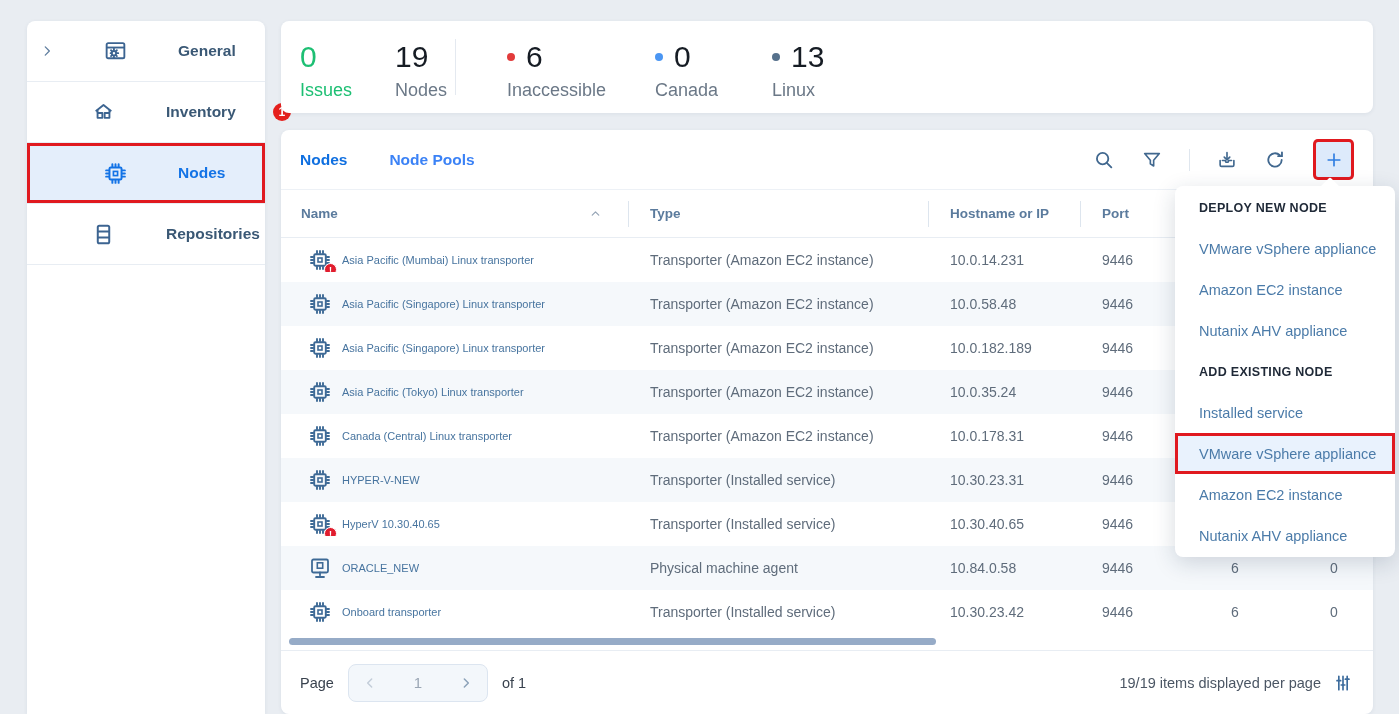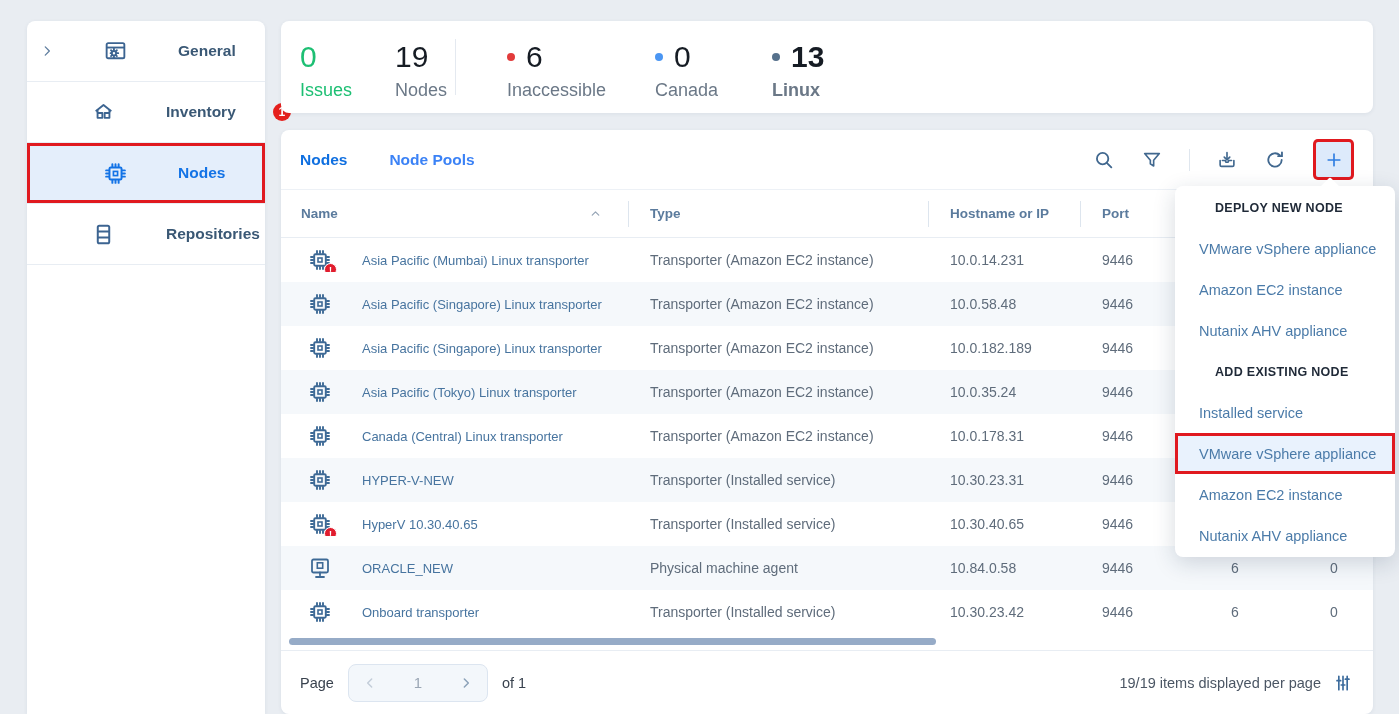--- a/index.html
+++ b/index.html
@@ -50,21 +50,21 @@
   .thead .hcell .sort svg { width:13px; height:13px; }
   .thead .hcell.vline::before { content:""; position:absolute; left:0; top:11px; width:1px; height:26px; background:#dde5ee; }
 
   .tbody .trow { height:44px; display:grid; grid-template-columns:347px 300px 152px 95px 120px 1fr; align-items:center; cursor:pointer; }
   .tbody .trow.alt { background:#f5f8fb; }
   .cell { font-size:14px; color:#5f6c7b; padding-left:22px; white-space:nowrap; overflow:hidden; }
   .name-cell { padding-left:27px; display:flex; align-items:center; }
   .node-icon { position:relative; width:24px; height:24px; color:#3e6a96; flex:0 0 auto; }
   .node-icon svg { width:24px; height:24px; }
   .err-badge { position:absolute; right:-5px; bottom:-4px; width:13px; height:13px; border-radius:50%; background:#e11d2e; color:#fff; font-size:9px; font-weight:700; display:flex; align-items:center; justify-content:center; border:1.5px solid #fff; }
-  .name-link { margin-left:30px; font-size:13px; color:#47749f; text-decoration:none; }
+  .name-link { margin-left:10px; font-size:11px; color:#47749f; text-decoration:none; }
   .c5-cell, .c6-cell { text-align:center; padding-left:0; }
 
   .hscroll { position:absolute; left:0; top:507px; width:100%; height:9px; }
   .hscroll .thumb { position:absolute; left:8px; top:1px; width:647px; height:7px; border-radius:4px; background:#96abc7; cursor:pointer; }
 
   .tfoot { position:absolute; left:0; bottom:0; width:100%; height:64px; border-top:1px solid #e8edf3; display:flex; align-items:center; padding:0 20px 0 19px; }
   .tfoot .pg-label { font-size:14.5px; color:#39424e; }
   .pager { margin-left:14px; width:140px; height:38px; border:1px solid #dce5f0; background:#f3f7fb; border-radius:8px; display:flex; align-items:center; justify-content:space-between; padding:0 13px; }
   .pager .pchev { width:16px; height:16px; display:flex; cursor:pointer; }
   .pager .pchev svg { width:16px; height:16px; }
@@ -72,21 +72,21 @@
   .pchev.right { color:#8ba1b8; }
   .pager .pnum { font-size:15px; color:#9aa6b4; }
   .tfoot .of-label { margin-left:14px; font-size:14.5px; color:#39424e; }
   .tfoot .items-text { margin-left:auto; font-size:14.5px; color:#4b5664; }
   .sliders { margin-left:12px; width:20px; height:20px; color:#3c6b9c; cursor:pointer; display:flex; }
   .sliders svg { width:20px; height:20px; }
 
   
   .dropdown { position:absolute; left:1175px; top:186px; width:220px; background:#fff; border-radius:8px; box-shadow:0 6px 22px rgba(30,50,80,.18); z-index:50; padding:1px 0; }
   .dd-notch { position:absolute; top:-6px; left:148px; width:14px; height:14px; background:#fff; transform:rotate(45deg); border-radius:2px; }
-  .dd-header { height:41px; display:flex; align-items:center; padding-left:24px; font-size:12.5px; font-weight:700; letter-spacing:.3px; color:#1f2937;margin-left:16px; }
+  .dd-header { height:41px; display:flex; align-items:center; padding-left:24px; font-size:12.5px; font-weight:700; letter-spacing:.3px; color:#1f2937; }
   .dd-item { position:relative; height:41px; display:flex; align-items:center; padding-left:24px; font-size:14.5px; color:#4b7ba9; cursor:pointer; }
   .dd-item.highlighted { background:#e9f2fd; }
 </style>
 </head>
 <body>
 
 <aside class="card sidebar">
     <div class="side-item">
     <span class="chev">
       <svg viewBox="0 0 24 24">
@@ -183,21 +183,21 @@
     </div>
     <div class="lbl">Inaccessible</div>
   </div>
     <div class="stat" style="left: 374px;">
     <div class="num-row">
       <span class="dot" style="background: rgb(75, 150, 243);"></span>
       <span class="num">0</span>
     </div>
     <div class="lbl">Canada</div>
   </div>
-    <div class="stat" style="left: 491px; font-weight: bold;">
+    <div class="stat" style="left: 491px;">
     <div class="num-row">
       <span class="dot" style="background: rgb(86, 113, 140);"></span>
       <span class="num">13</span>
     </div>
     <div class="lbl">Linux</div>
   </div>
   </section>
 
 <section class="card table-card">
   <div class="tabs-row">

